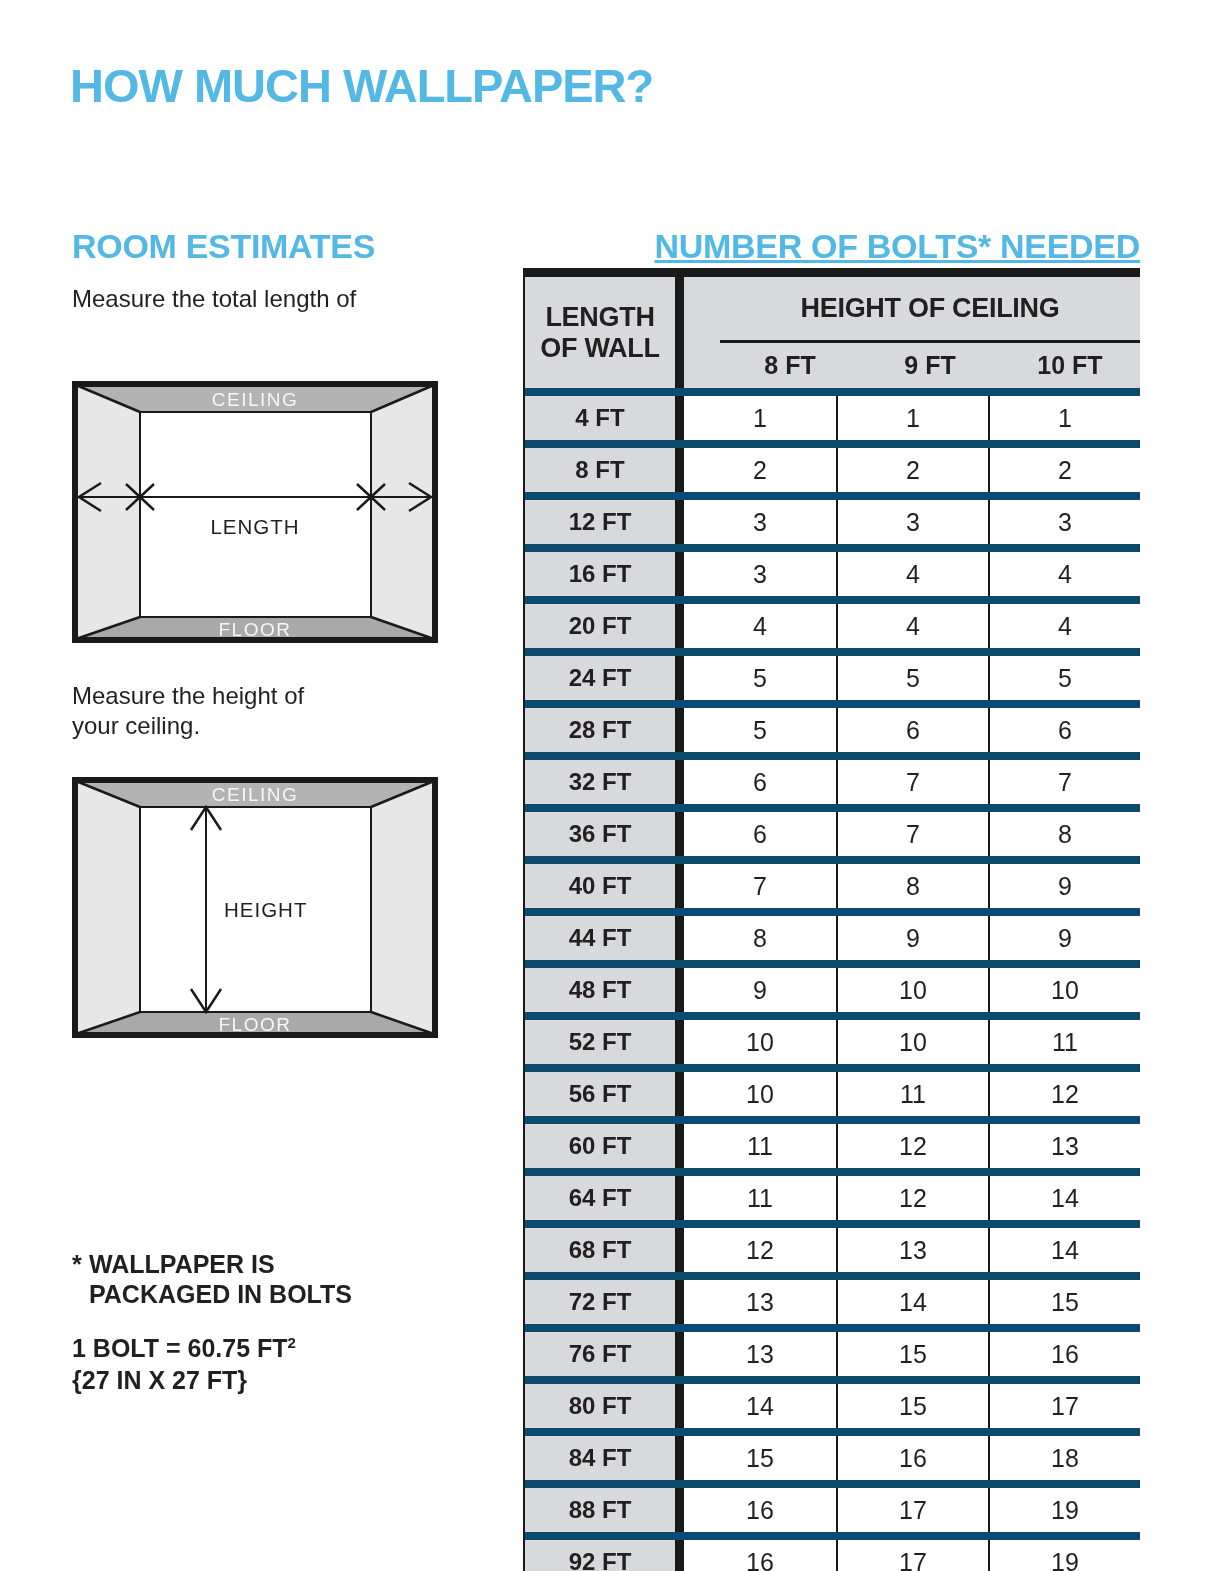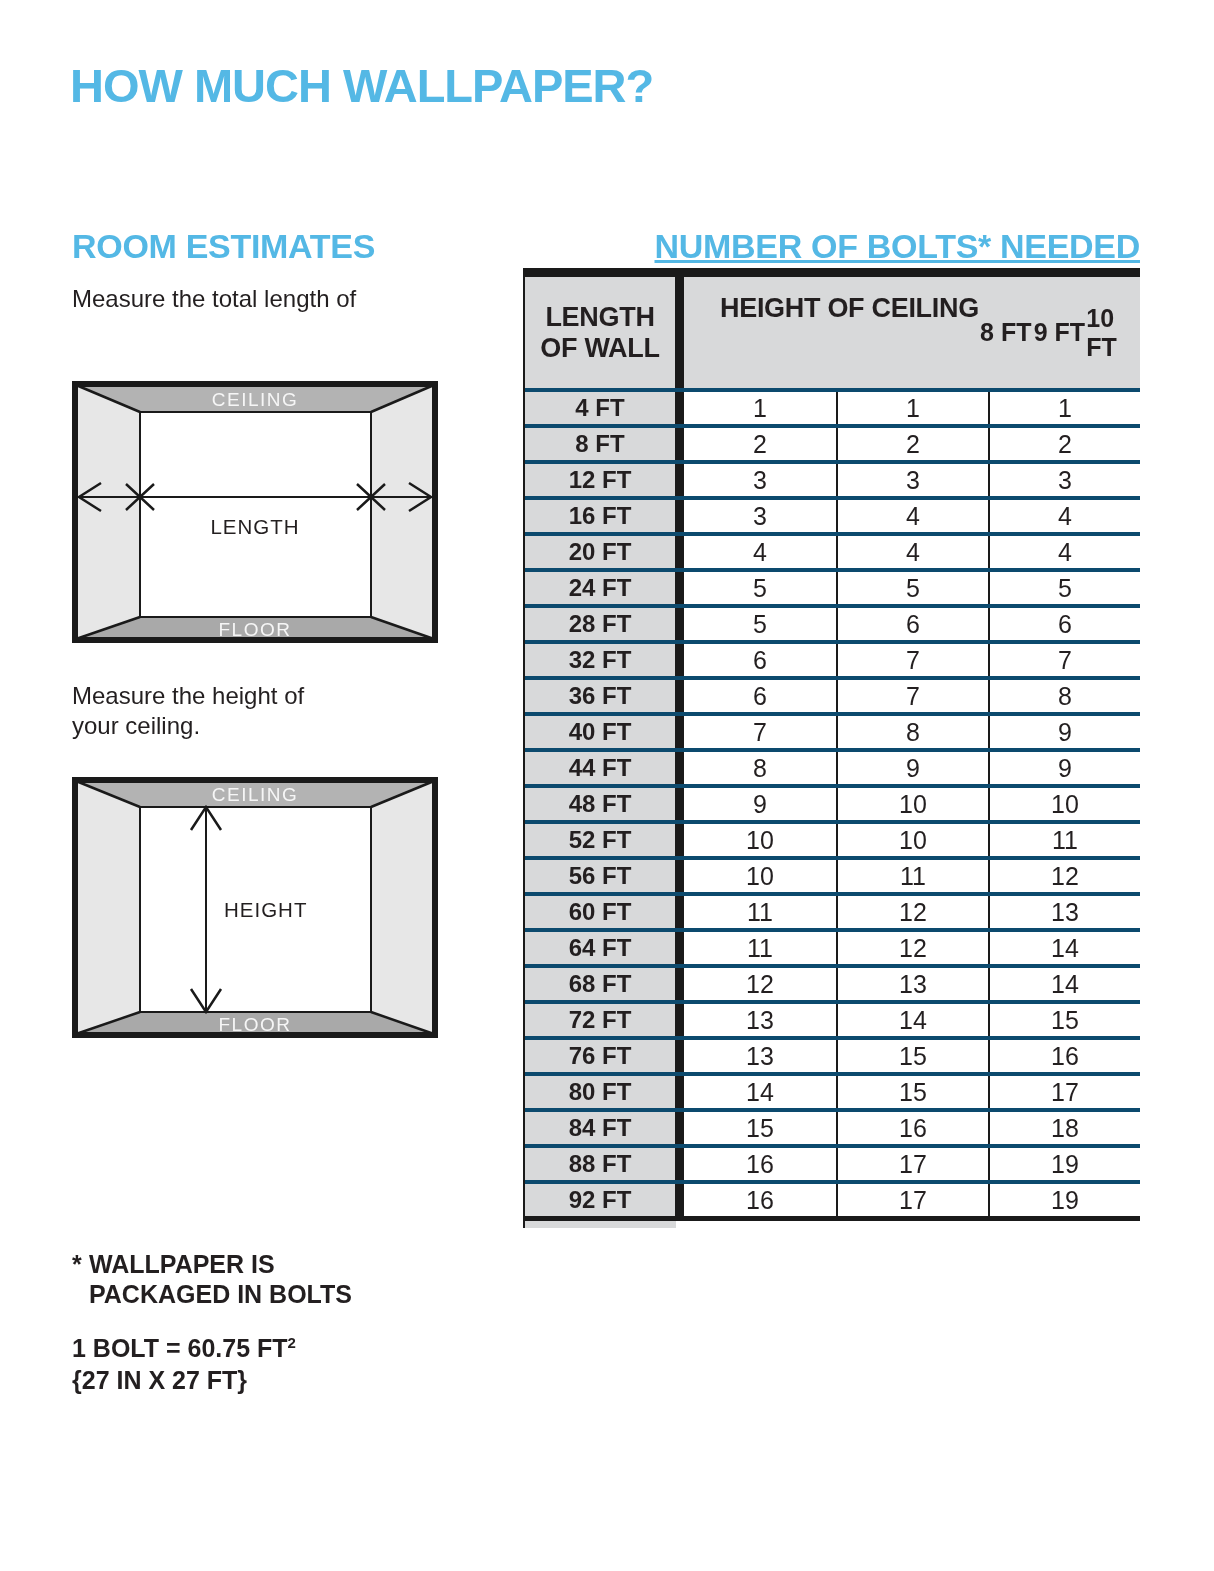--- a/index.html
+++ b/index.html
@@ -78,37 +78,37 @@
     height: 111px;
     background: #d8d9da;
   }
   .t-corner {
     display: flex; flex-direction: column;
     justify-content: center; align-items: center;
     font-weight: bold; font-size: 27px; line-height: 31px;
     letter-spacing: -0.3px;
   }
   .t-thick { background: #1a1a1a; }
-  .t-colhead { display: flex; flex-direction: row; padding-left: 36px; }
+  .t-colhead { display: flex; flex-direction: column; padding-left: 36px; }
   .t-group-header {
     height: 63px;
     display: flex; align-items: center; justify-content: center;
     font-weight: bold; font-size: 27px; letter-spacing: -0.3px;
   }
   .t-subdivider { height: 3px; background: #1a1a1a; }
   .t-subheaders { flex: 1; display: flex; }
   .t-subheaders .sub {
     flex: 1; display: flex; align-items: center; justify-content: center;
     font-weight: bold; font-size: 25px;
   }
   .t-row {
     display: grid;
     grid-template-columns: 150px 9px 152px 152px 152px;
-    height: 36px;
-    border-top: 4px solid #0c4a6e;
+    height: 52px;
+    border-top: 8px solid #0c4a6e;
   }
   .t-row .label {
     background: #d8d9da;
     display: flex; align-items: center; justify-content: center;
     font-weight: bold; font-size: 24px;
   }
   .t-row .val {
     background: #ffffff;
     display: flex; align-items: center; justify-content: center;
     font-size: 25px;

